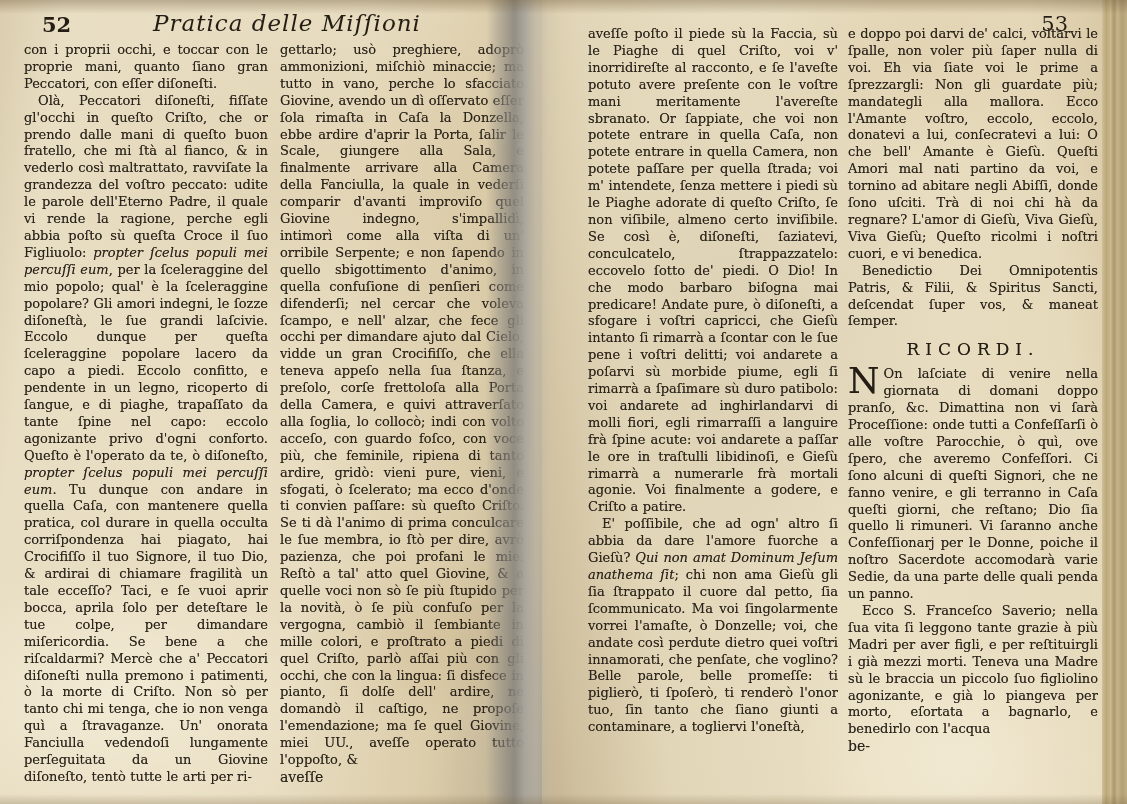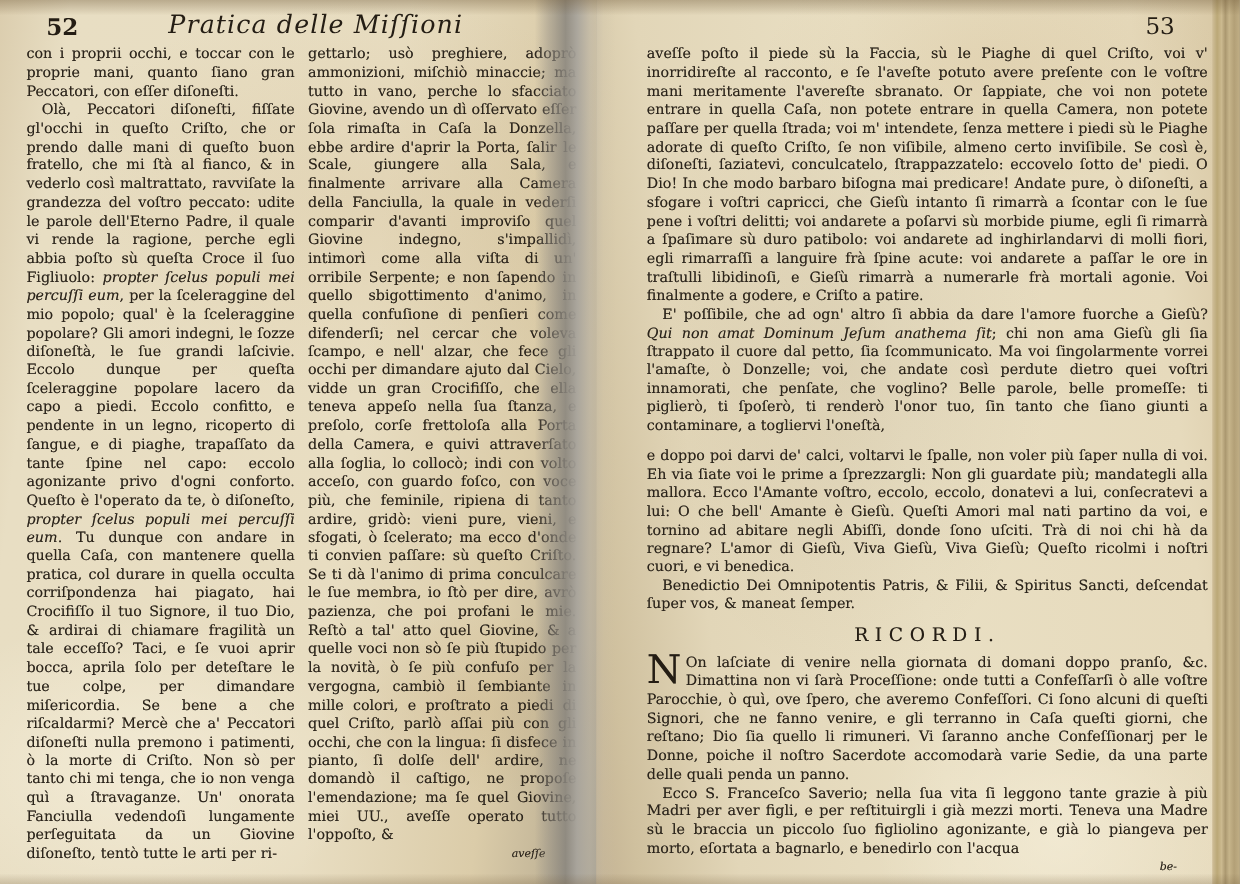--- a/index.html
+++ b/index.html
@@ -55,41 +55,40 @@
     display:block;text-align:center;font-style:italic;font-size:23px;
     letter-spacing:1px;color:#241d14;margin-left:32px;
   }
   .page--right .running-title{padding-right:40px;}
   .page-number{position:absolute;top:2px;font-size:21px;color:#241d14;}
   .page-number--left{left:42px;font-weight:bold;}
   .page-number--right{right:36px;}
   
   .cols{position:absolute;display:flex;}
   .page--left .cols{top:42px;left:24px;width:500px;gap:12px;}
-  .page--right .cols{top:42px;left:46px;width:510px;gap:10px;flex-direction:column;}
+  .page--right .cols{top:26px;left:46px;width:510px;gap:10px;}
   .col{flex:1 1 0;min-width:0;}
   .par{
     margin:0;font-size:13px;line-height:16.9px;text-align:justify;
     word-spacing:.02em;color:var(--ink,#2b241b);
     text-shadow:0 0 .4px rgba(43,36,27,.55);
   }
   .par.indent{text-indent:14px;}
   .it{font-style:italic;}
   .section-heading{
     text-align:center;font-size:17px;letter-spacing:6px;
     margin:9px 0 7px;color:#241d14;text-shadow:0 0 .4px rgba(43,36,27,.5);
   }
   .dropcap{
     float:left;font-size:36px;line-height:28px;padding:1px 4px 0 0;
     color:#241d14;
   }
   .catchword{
-    font-size:10px;line-height:16.9px;text-align:right;padding-right:28px;
+    font-size:14px;line-height:16.9px;text-align:left;padding-right:28px;
     text-shadow:0 0 .4px rgba(43,36,27,.55);
-    font-style:italic;
   }
 </style>
 </head>
 <body style="--ink: #2b241b;">
 
 <div class="book">
 
   <div class="page page--left">
     <div class="head">
       <span class="page-number page-number--left">52</span>

